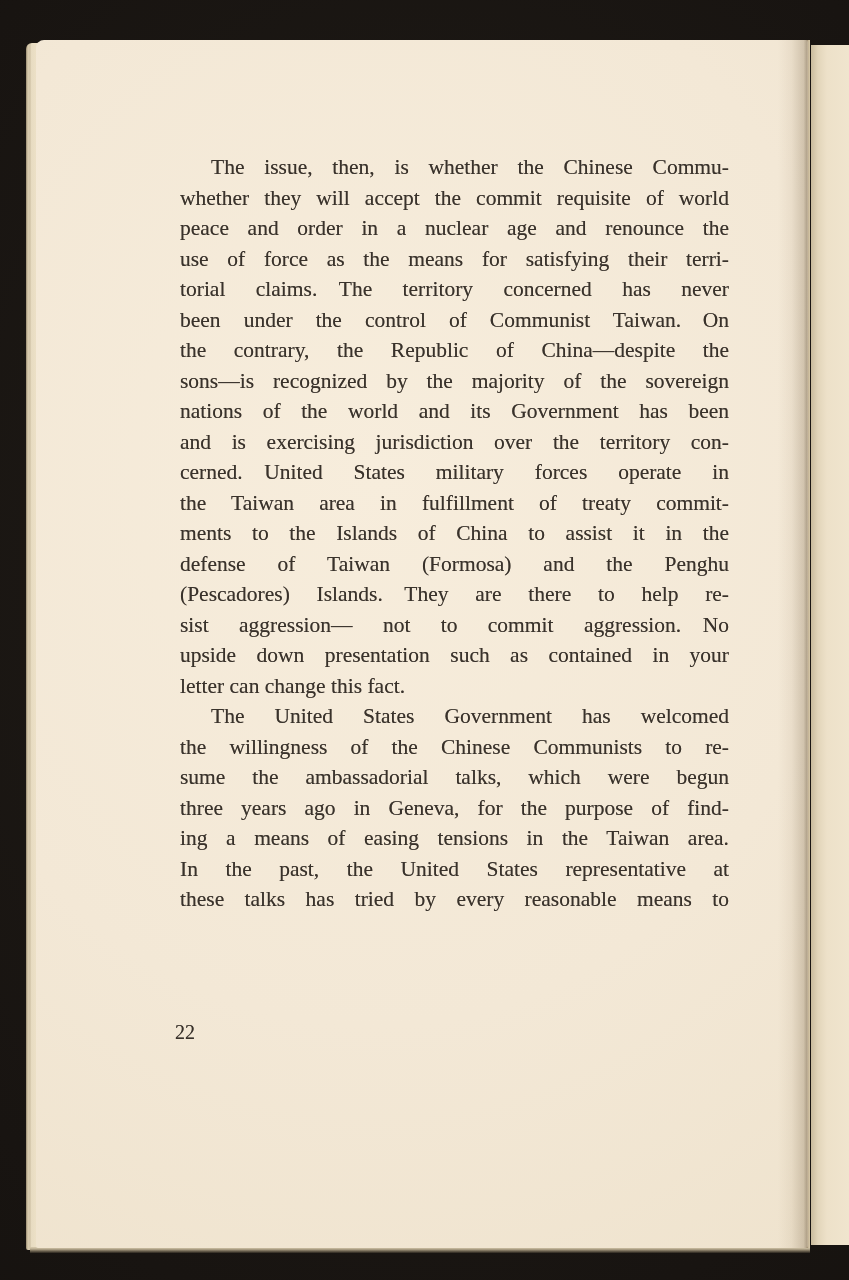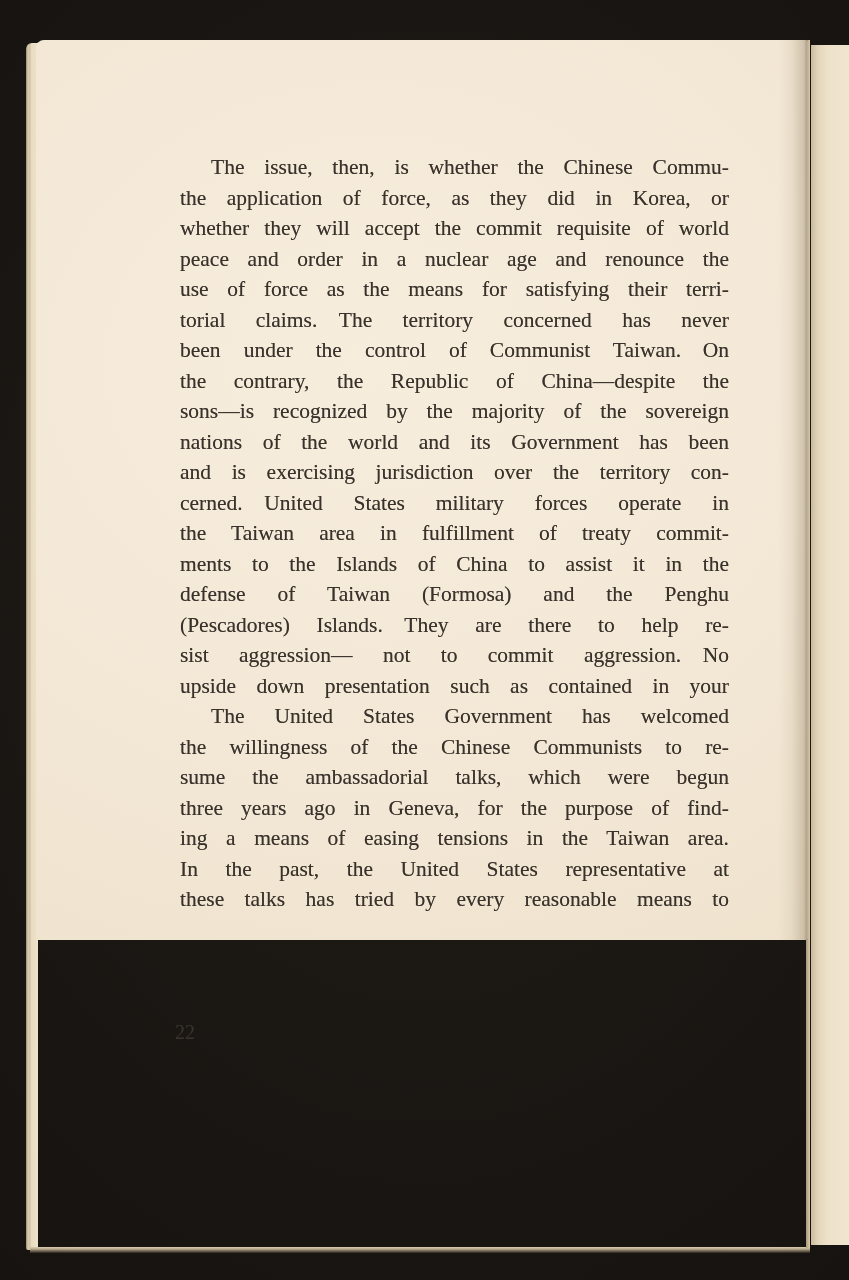--- a/index.html
+++ b/index.html
@@ -47,21 +47,21 @@
     height: 6px;
     background: linear-gradient(180deg, #d9ccb0 0px, #b9ac90 2px, #6f6552 4px, #2a241d 6px);
   }
 
   
   .page-main {
     position: absolute;
     left: 36px;
     top: 40px;
     width: 772px;
-    height: 900px;
+    height: 1208px;
     border-radius: 8px 2px 2px 2px;
     background:
       radial-gradient(ellipse 130% 95% at 44% 36%, #f7eddc 0%, #f3e8d6 48%, #eee2cc 88%, #e9dcc3 100%);
   }
   
   .gutter-shadow {
     position: absolute;
     right: 0;
     top: 0;
     width: 30px;
@@ -120,37 +120,37 @@
 <div class="page-stack-bottom"></div>
 
 <div class="gutter-line"></div>
 
 <div class="page-main">
   <div class="gutter-shadow"></div>
 
   <div class="text-block" id="text-block">
 
   <div class="line indent">The issue, then, is whether the Chinese Commu-</div>
-      <div class="line">the application of force, as they did in Korea, or</div>
       <div class="line">whether they will accept the commit requisite of world</div>
       <div class="line">peace and order in a nuclear age and renounce the</div>
       <div class="line">use of force as the means for satisfying their terri-</div>
       <div class="line">torial claims. The territory concerned has never</div>
       <div class="line">been under the control of Communist Taiwan. On</div>
       <div class="line">the contrary, the Republic of China—despite the</div>
       <div class="line">sons—is recognized by the majority of the sovereign</div>
       <div class="line">nations of the world and its Government has been</div>
       <div class="line">and is exercising jurisdiction over the territory con-</div>
       <div class="line">cerned. United States military forces operate in</div>
       <div class="line">the Taiwan area in fulfillment of treaty commit-</div>
       <div class="line">ments to the Islands of China to assist it in the</div>
       <div class="line">defense of Taiwan (Formosa) and the Penghu</div>
       <div class="line">(Pescadores) Islands. They are there to help re-</div>
       <div class="line">sist aggression— not to commit aggression. No</div>
       <div class="line">upside down presentation such as contained in your</div>
+      <div class="line para-end">letter can change this fact.</div>
       <div class="line indent">The United States Government has welcomed</div>
       <div class="line">the willingness of the Chinese Communists to re-</div>
       <div class="line">sume the ambassadorial talks, which were begun</div>
       <div class="line">three years ago in Geneva, for the purpose of find-</div>
       <div class="line">ing a means of easing tensions in the Taiwan area.</div>
       <div class="line">In the past, the United States representative at</div>
       <div class="line">these talks has tried by every reasonable means to</div>
     </div>
 
   <div class="page-number">22</div>

